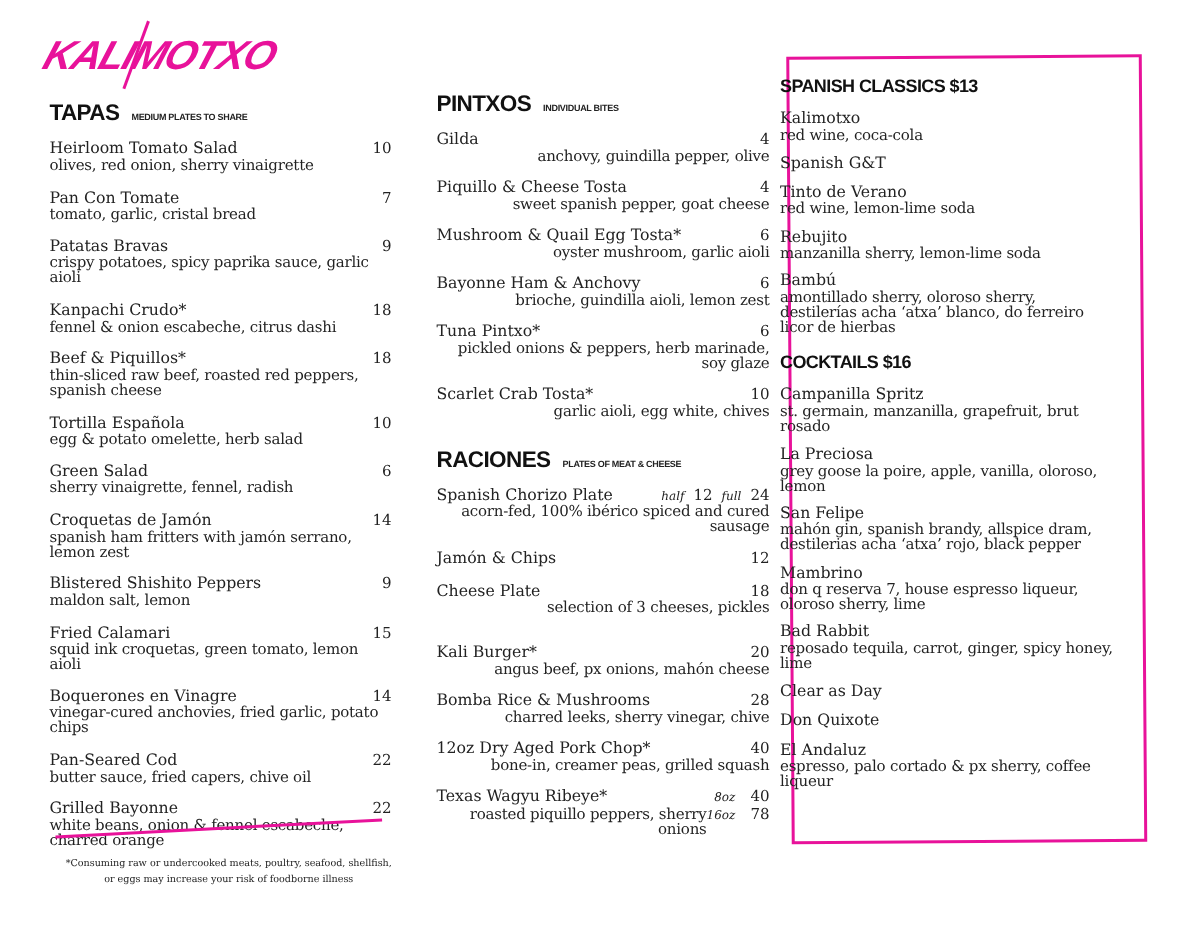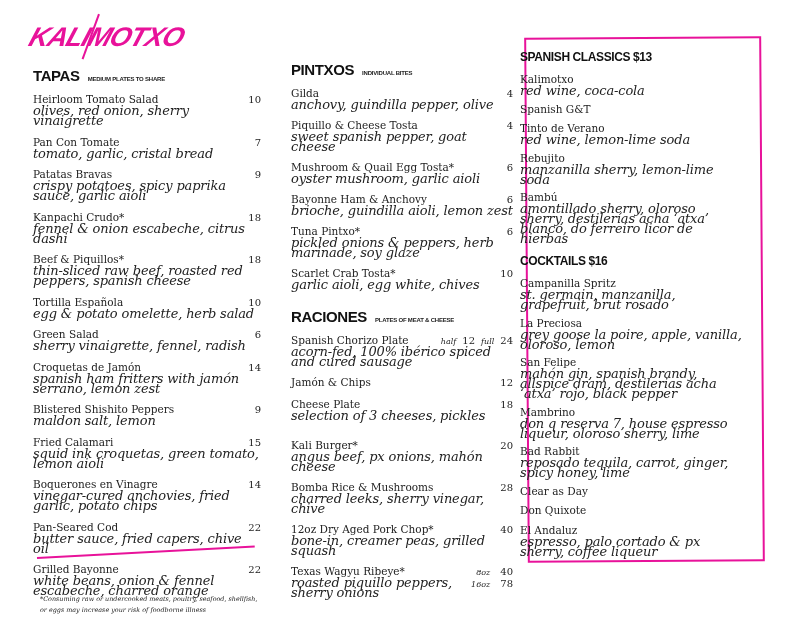--- a/index.html
+++ b/index.html
@@ -10,51 +10,51 @@
   .logo-text {
     position: absolute; left: 0; top: 8px;
     font-family: "Liberation Sans", sans-serif; font-weight: bold; font-style: italic;
     font-size: 27px; letter-spacing: -1px; color: #e8129a;
     transform: skewX(-18deg);
   }
   .logo-slash { position: absolute; left: 68px; top: 0; width: 1.5px; height: 48px; background: #e8129a; transform: rotate(20deg); transform-origin: top; }
 
   .col { position: absolute; }
   .col-left { left: 33px; top: 67px; width: 228px; }
-  .col-mid { left: 291px; top: 61px; width: 222px; }
+  .col-mid { left: 291px; top: 61px; width: 222px; text-align: right; }
   .col-right { left: 520px; top: 50px; width: 222px; }
 
   .sec-head { display: flex; align-items: baseline; gap: 8px; margin-bottom: 9px; }
   .sec-title { font-family: "Liberation Sans", sans-serif; font-weight: bold; font-size: 15px; letter-spacing: -0.4px; color: #111; }
   .sec-sub { font-family: "Liberation Sans", sans-serif; font-size: 6px; font-weight: bold; letter-spacing: -0.2px; color: #222; }
 
   .item { margin-bottom: 9.5px; }
   .row { display: flex; justify-content: space-between; align-items: baseline; }
   .name { font-size: 10.5px; color: #222; line-height: 13px; white-space: nowrap; }
   .price { font-size: 10px; color: #222; }
-  .desc { font-family: "DejaVu Serif", serif; font-style: italic; font-size: 13px; color: #222; line-height: 10px; letter-spacing: -0.15px; }
+  .desc { font-family: "DejaVu Serif", serif; font-size: 10px; color: #222; line-height: 10px; letter-spacing: -0.15px; }
 
   .col-mid .item { margin-bottom: 9px; }
   .col-mid .sec { margin-bottom: 18px; }
 
   .sizes { display: flex; align-items: baseline; gap: 6px; }
   .size-lbl { font-style: italic; font-size: 8px; }
   .ribeye-line { display: flex; gap: 10px; align-items: baseline; }
 
   .drinks-box {
     position: absolute; left: 526px; top: 37px; width: 237px; height: 525px;
     border: 2.5px solid #e8129a; transform: rotate(-0.4deg);
   }
   .col-right .item { margin-bottom: 6.5px; }
   .col-right .sec-title { font-size: 12px; }
   .col-right .sec { margin-bottom: 10px; }
 
   .pink-line { position: absolute; left: 37px; top: 557px; width: 218px; height: 2px; background: #e8129a; transform: rotate(-3deg); transform-origin: left; }
 
-  .footnote { position: absolute; left: 40px; top: 594px; width: 225px; font-style: italic; font-size: 6.4px; line-height: 10.5px; color: #222; }
+  .footnote { position: absolute; left: 40px; top: 570px; width: 225px; font-size: 6.4px; line-height: 10.5px; color: #222; text-align: center; }
 </style>
 </head>
 <body>
 
 <div class="logo">
   <span class="logo-text">KALIMOTXO</span>
   <span class="logo-slash"></span>
 </div>
 
 <div class="col col-left">

